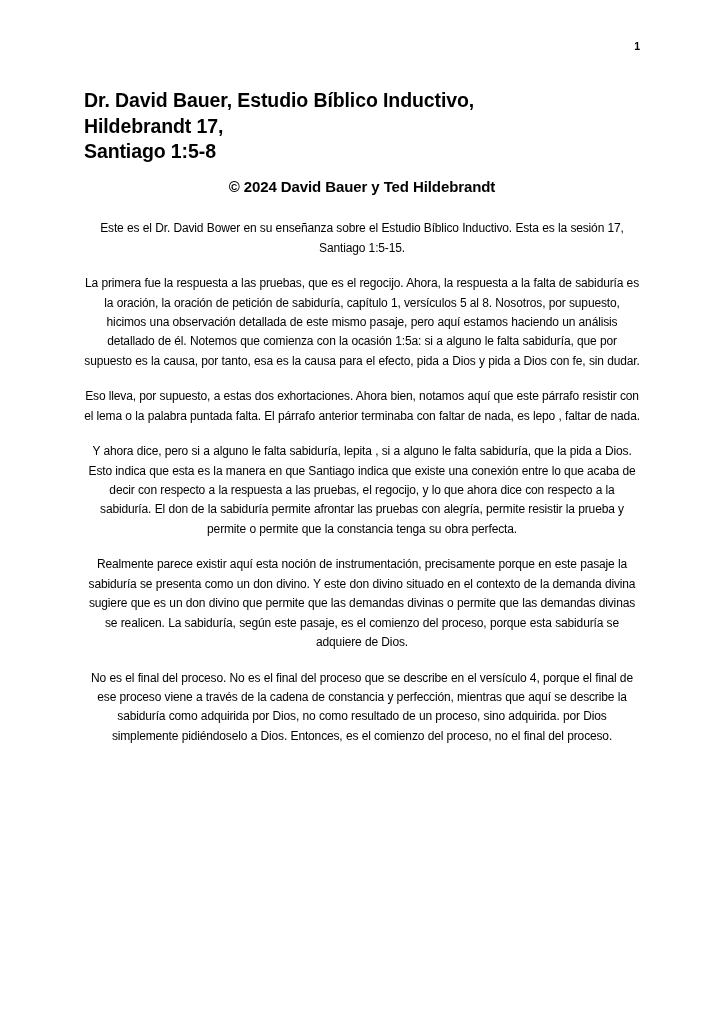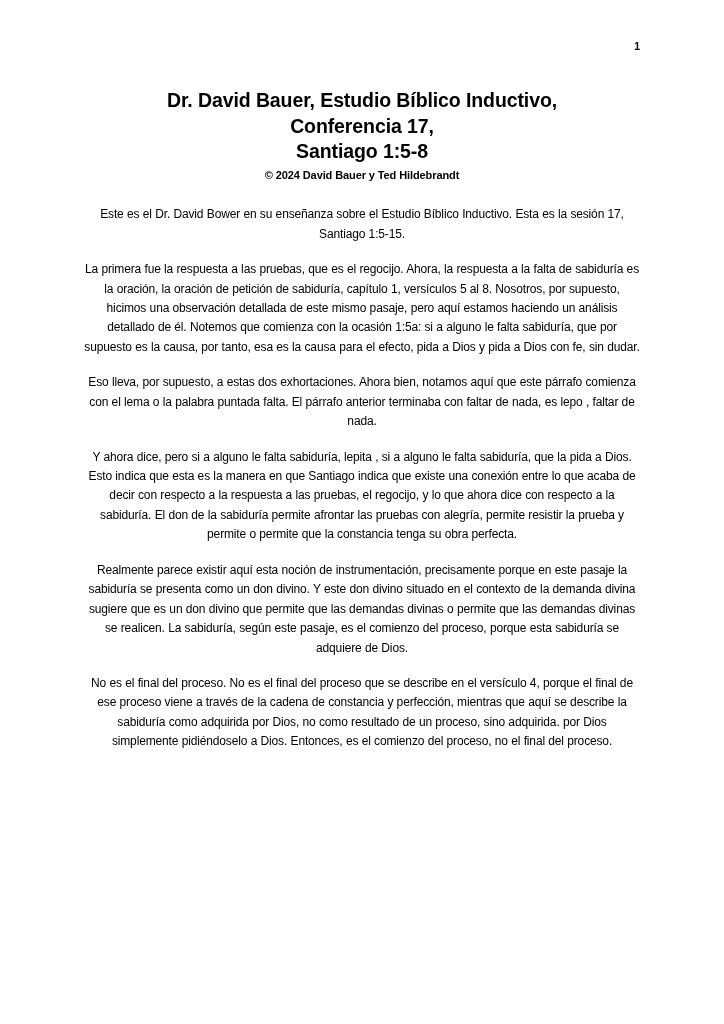--- a/index.html
+++ b/index.html
@@ -24,34 +24,34 @@
   }
   .page-number {
     position: absolute;
     top: 40px;
     right: 84px;
     font-size: 10.5px;
     font-weight: bold;
     letter-spacing: 0;
   }
   .title-block {
-    text-align: center;
+    text-align: left;
     margin-top: 50px;
   }
   .title-line {
     font-size: 19.5px;
     font-weight: bold;
     line-height: 1.32;
     letter-spacing: -0.1px;
   }
   .copyright {
     text-align: center;
-    font-size: 11px;
+    font-size: 15px;
     font-weight: bold;
-    margin-top: 4px;
+    margin-top: 13px;
     letter-spacing: -0.1px;
   }
   .body-text {
     margin-top: 24px;
   }
   p.para {
     font-size: 12px;
     line-height: 1.62;
     text-align: center;
     margin: 0 0 16px 0;
@@ -61,28 +61,28 @@
 </style>
 </head>
 <body>
 
 <div class="page">
 
   <div class="page-number">1</div>
 
   <div class="title-block">
     <div class="title-line">Dr. David Bauer, Estudio Bíblico Inductivo,</div>
-    <div class="title-line">Conferencia 17,</div>
+    <div class="title-line">Hildebrandt 17,</div>
     <div class="title-line">Santiago 1:5-8</div>
   </div>
 
   <div class="copyright">© 2024 David Bauer y Ted Hildebrandt</div>
 
   <div class="body-text">
     <p class="para">Este es el Dr. David Bower en su enseñanza sobre el Estudio Bíblico Inductivo. Esta es la sesión 17, Santiago 1:5-15.</p>
     <p class="para">La primera fue la respuesta a las pruebas, que es el regocijo. Ahora, la respuesta a la falta de sabiduría es la oración, la oración de petición de sabiduría, capítulo 1, versículos 5 al 8. Nosotros, por supuesto, hicimos una observación detallada de este mismo pasaje, pero aquí estamos haciendo un análisis detallado de él. Notemos que comienza con la ocasión 1:5a: si a alguno le falta sabiduría, que por supuesto es la causa, por tanto, esa es la causa para el efecto, pida a Dios y pida a Dios con fe, sin dudar.</p>
-    <p class="para">Eso lleva, por supuesto, a estas dos exhortaciones. Ahora bien, notamos aquí que este párrafo comienza con el lema o la palabra puntada falta. El párrafo anterior terminaba con faltar de nada, es lepo , faltar de nada.</p>
+    <p class="para">Eso lleva, por supuesto, a estas dos exhortaciones. Ahora bien, notamos aquí que este párrafo resistir con el lema o la palabra puntada falta. El párrafo anterior terminaba con faltar de nada, es lepo , faltar de nada.</p>
     <p class="para">Y ahora dice, pero si a alguno le falta sabiduría, lepita , si a alguno le falta sabiduría, que la pida a Dios. Esto indica que esta es la manera en que Santiago indica que existe una conexión entre lo que acaba de decir con respecto a la respuesta a las pruebas, el regocijo, y lo que ahora dice con respecto a la sabiduría. El don de la sabiduría permite afrontar las pruebas con alegría, permite resistir la prueba y permite o permite que la constancia tenga su obra perfecta.</p>
     <p class="para">Realmente parece existir aquí esta noción de instrumentación, precisamente porque en este pasaje la sabiduría se presenta como un don divino. Y este don divino situado en el contexto de la demanda divina sugiere que es un don divino que permite que las demandas divinas o permite que las demandas divinas se realicen. La sabiduría, según este pasaje, es el comienzo del proceso, porque esta sabiduría se adquiere de Dios.</p>
     <p class="para">No es el final del proceso. No es el final del proceso que se describe en el versículo 4, porque el final de ese proceso viene a través de la cadena de constancia y perfección, mientras que aquí se describe la sabiduría como adquirida por Dios, no como resultado de un proceso, sino adquirida. por Dios simplemente pidiéndoselo a Dios. Entonces, es el comienzo del proceso, no el final del proceso.</p>
   </div>
 
 </div>
 
 </body></html>

